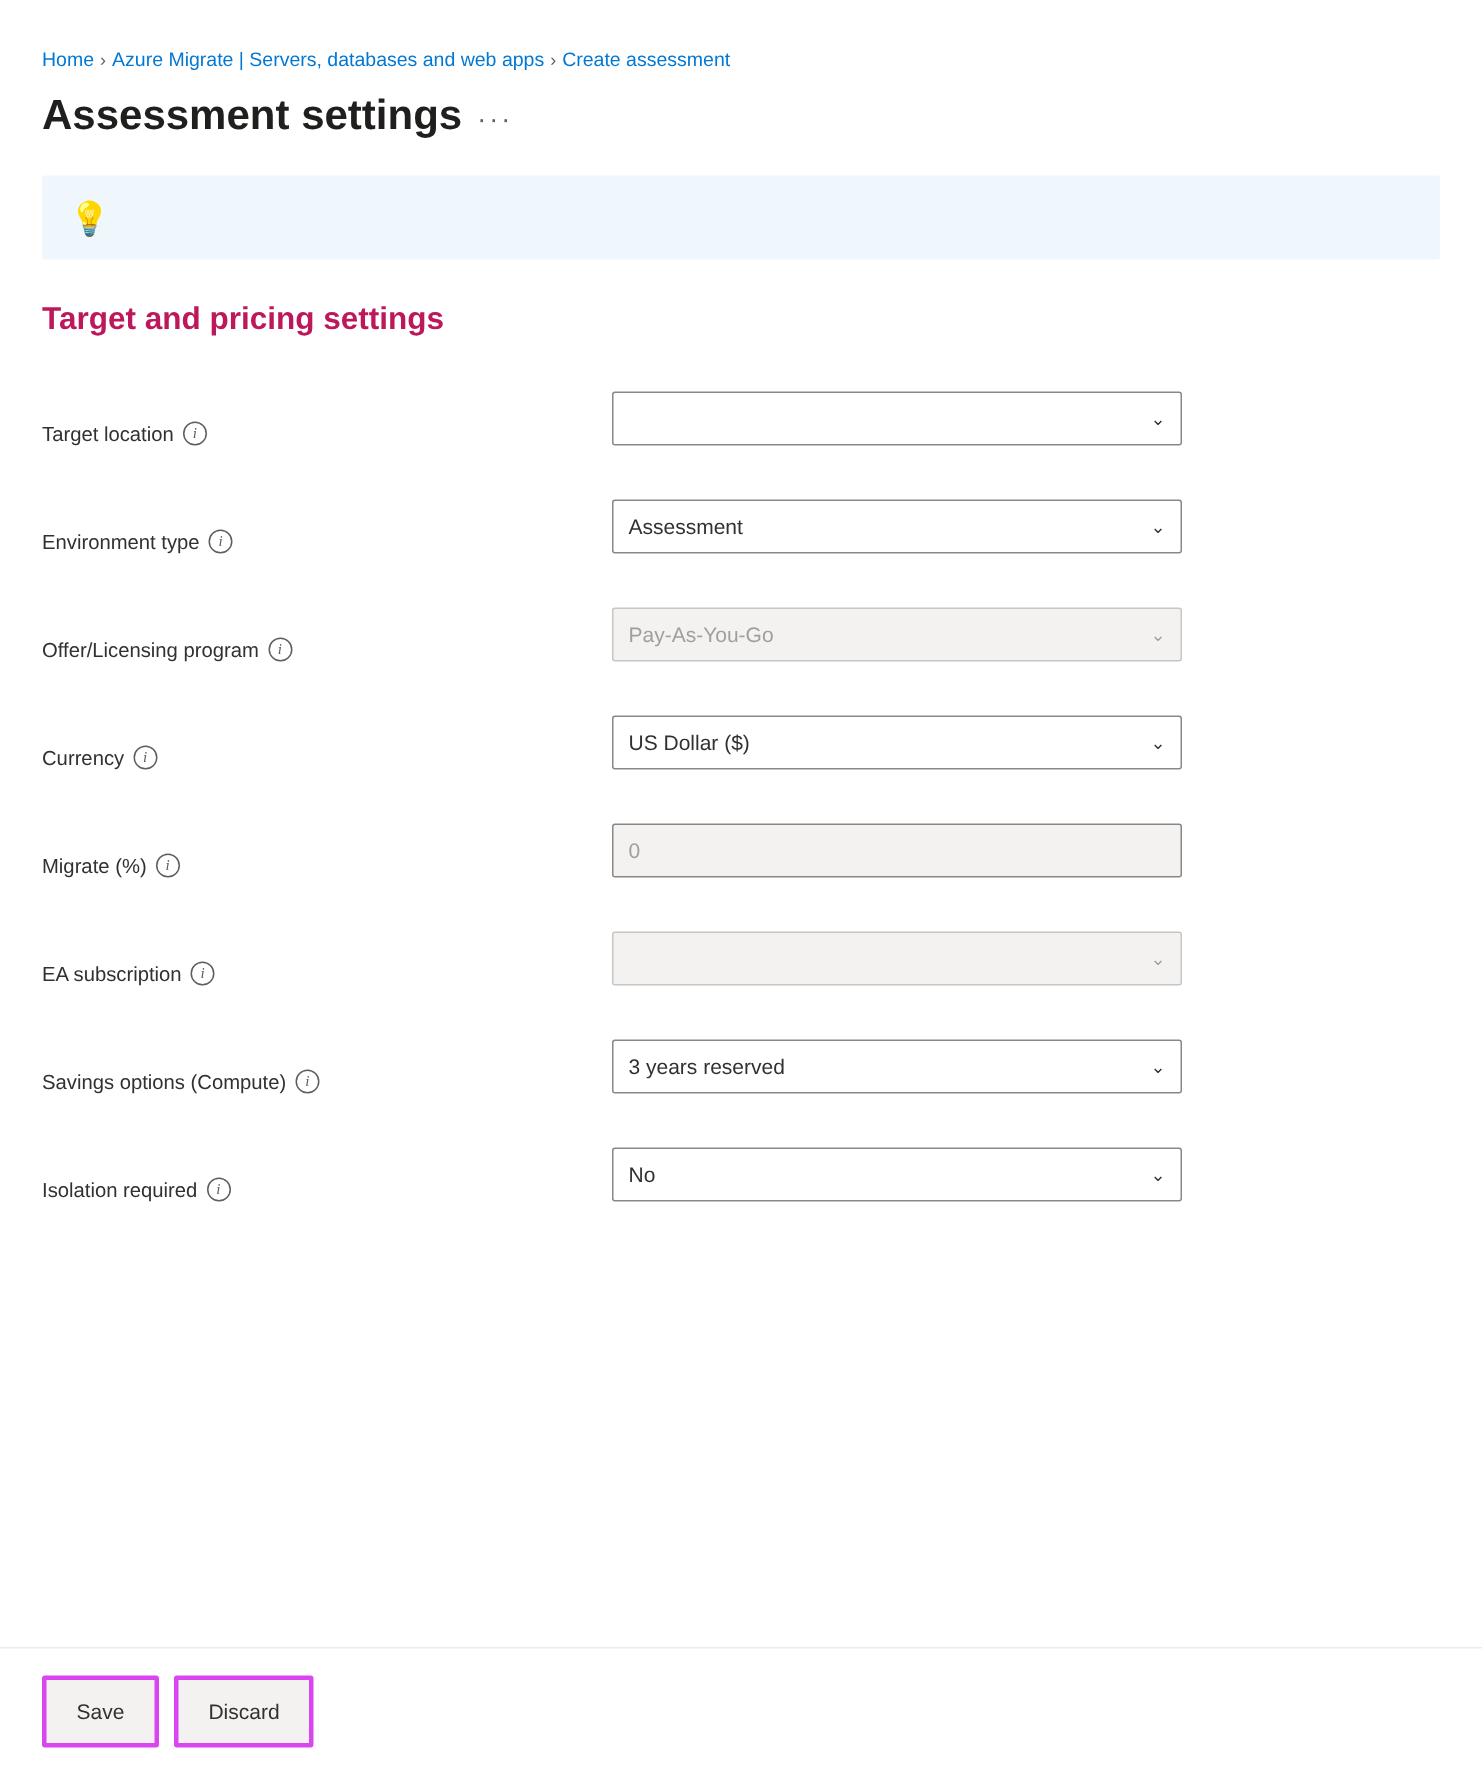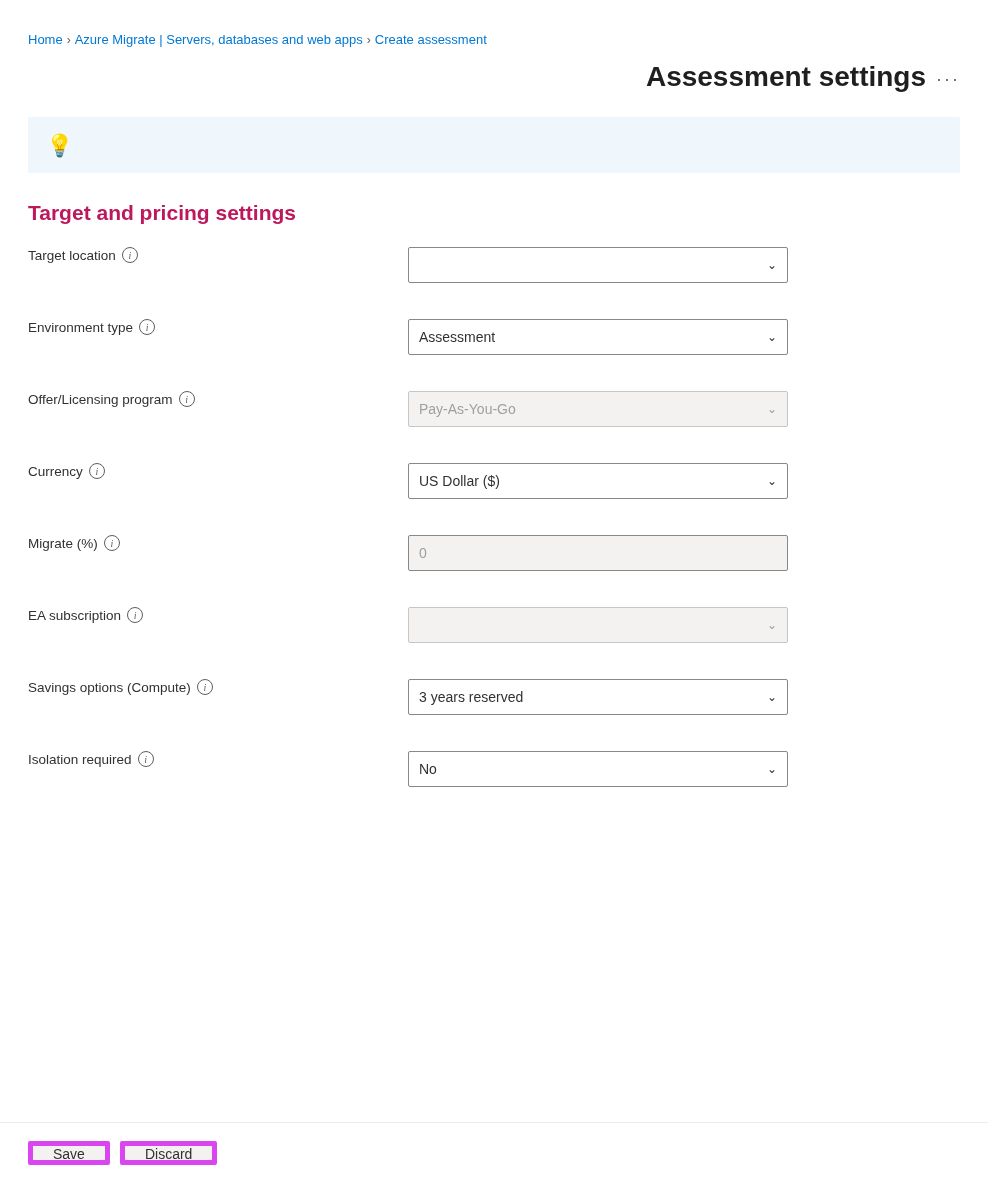--- a/index.html
+++ b/index.html
@@ -33,21 +33,20 @@
     }
     .breadcrumb-separator {
       color: #605e5c;
       font-size: 12px;
     }
     .page-title-row {
       display: flex;
       align-items: center;
       gap: 10px;
       margin-bottom: 24px;
-      justify-content: flex-end;
     }
     .page-title {
       font-size: 28px;
       font-weight: 600;
       color: #201f1e;
     }
     .more-options {
       font-size: 18px;
       color: #605e5c;
       cursor: pointer;
@@ -76,21 +75,21 @@
     }
     .info-banner-text strong { font-weight: 600; }
     .section-title {
       font-size: 21px;
       font-weight: 700;
       color: #be185d;
       margin-bottom: 22px;
     }
     .form-row {
       display: flex;
-      align-items: flex-start;
+      align-items: flex-end;
       margin-bottom: 22px;
       min-height: 50px;
     }
     .form-label {
       width: 380px;
       flex-shrink: 0;
       font-size: 13.5px;
       color: #323130;
       display: flex;
       align-items: center;
@@ -153,24 +152,24 @@
       outline: none;
     }
     .footer {
       border-top: 1px solid #edebe9;
       padding: 18px 28px;
       display: flex;
       gap: 10px;
       background: #fff;
     }
     .btn {
-      height: 24px;
+      height: 48px;
       padding: 0 20px;
       font-size: 14px;
-      border: 5px solid #d946ef;
+      border: 3px solid #d946ef;
       background: #f3f2f1;
       color: #323130;
       cursor: pointer;
       border-radius: 2px;
     }
     .form-section {
       max-width: 780px;
     }
   </style>
 </head>

